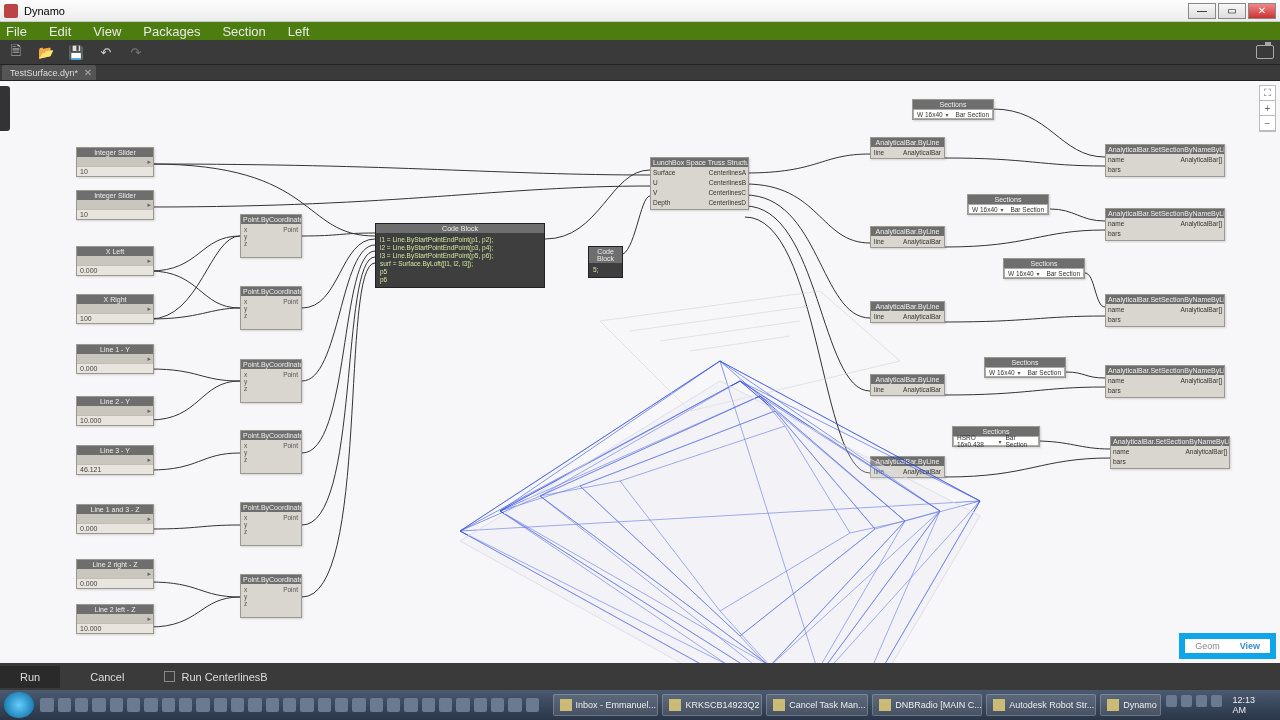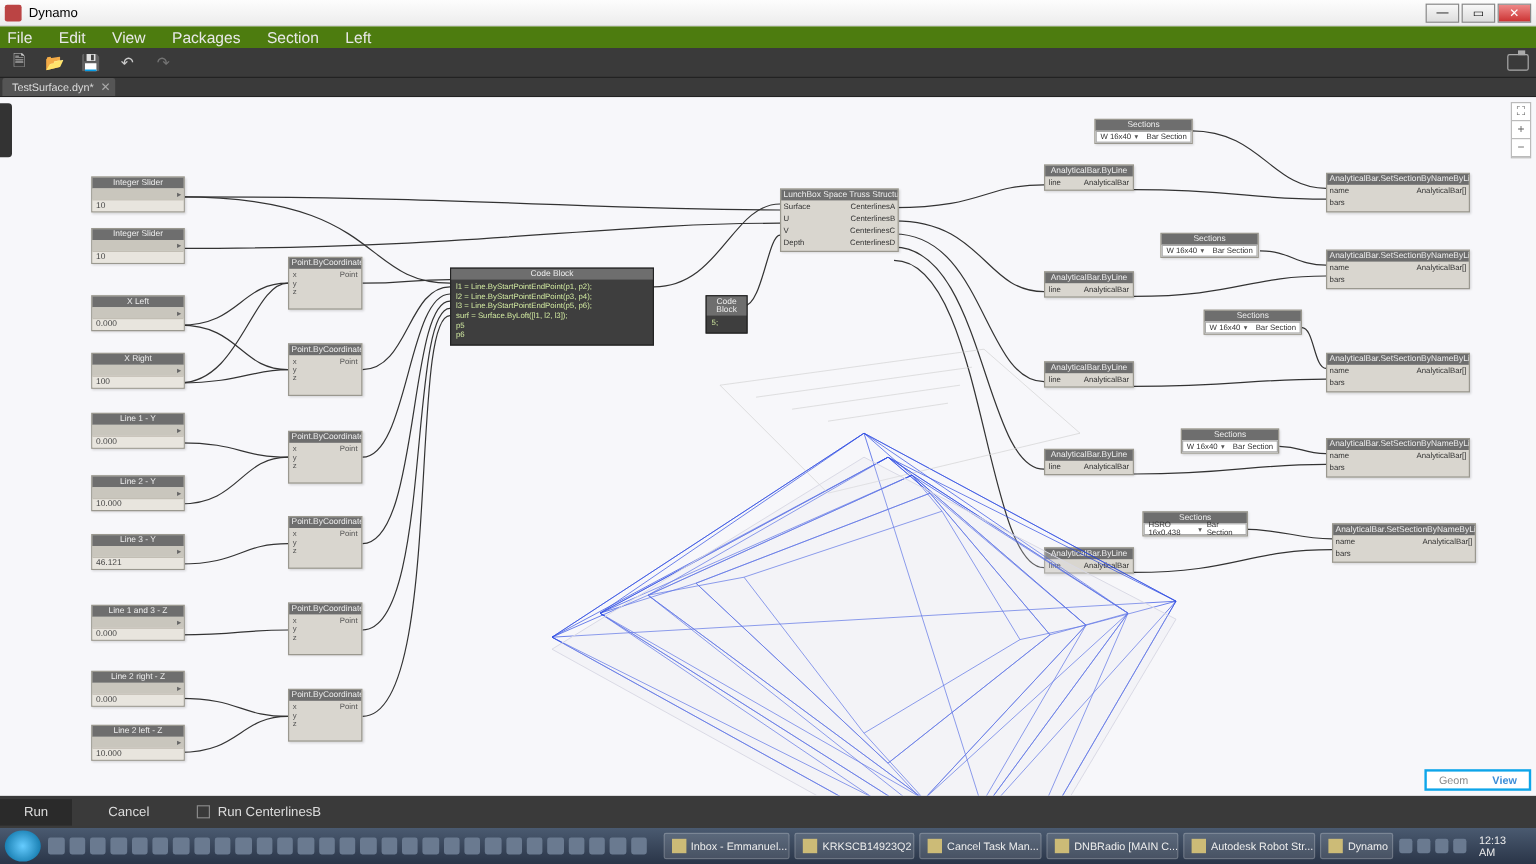--- a/index.html
+++ b/index.html
@@ -47,37 +47,37 @@
 .codeblock pre { padding:3px 4px; line-height:8px; white-space:pre; color:#d0e8a0; }
 
 .dropdown { height:10px; background:#fff; border:1px solid #aaa; font-size:6.5px; padding:0 3px; display:flex; align-items:center; justify-content:space-between; }
 .dropdown .dd-arrow { color:#555; font-size:6px; }
 
 
 .view-controls { position:absolute; right:4px; top:4px; display:flex; flex-direction:column; border:1px solid #bbb; background:#fff; }
 .view-controls div { width:15px; height:15px; border-bottom:1px solid #bbb; font-size:10px; display:flex; align-items:center; justify-content:center; color:#666; }
 
 
-.view-toggle { position:absolute; right:4px; bottom:4px; background:#fff; border:2px solid #0ea5e9; display:flex; font-size:9px; }
+.view-toggle { position:absolute; right:4px; bottom:4px; background:#fff; border:6px solid #0ea5e9; display:flex; font-size:9px; }
 .view-toggle div { padding:2px 10px; color:#888; }
 .view-toggle .active { color:#3b8dd8; font-weight:bold; }
 
 
 .footer { height:27px; background:#3a3a3a; display:flex; align-items:center; padding:0 10px; }
 .footer .btn { color:#ddd; font-size:11px; margin-right:40px; cursor:pointer; }
 .footer .btn.run { background:#2a2a2a; padding:5px 20px; margin-left:-10px; margin-right:30px; }
 .footer .chk { width:11px; height:11px; border:1px solid #888; margin-right:6px; display:inline-block; vertical-align:middle; }
 
 
 .taskbar { height:30px; background:linear-gradient(#4a5a70,#2a3548); display:flex; align-items:center; padding:0 4px; }
 .taskbar .start { width:32px; height:26px; border-radius:50%; background:radial-gradient(circle,#6cf,#069); margin-right:4px; }
 .taskbar .tb-icon { width:14px; height:14px; background:#6a7a90; margin:0 2px; border-radius:2px; }
 .taskbar .tb-task { height:22px; background:rgba(255,255,255,0.12); border:1px solid rgba(255,255,255,0.2); color:#eee; font-size:9px; padding:0 6px; margin:0 2px; display:flex; align-items:center; border-radius:2px; max-width:110px; overflow:hidden; white-space:nowrap; }
 .taskbar .tb-task .ticon { width:12px; height:12px; background:#cb7; margin-right:4px; flex-shrink:0; }
-.taskbar .tray { margin-left:auto; color:#eee; font-size:9px; display:flex; align-items:center; }
+.taskbar .tray { margin-left:auto; color:#eee; font-size:9px; display:flex; }
 .taskbar .tray .tb-icon { width:12px; height:12px; }
 
 
 .geom { position:absolute; left:440px; top:200px; width:560px; height:470px; pointer-events:none; }
 .geom svg { width:100%; height:100%; }
 
 
 .wires { position:absolute; left:0; top:0; width:100%; height:100%; pointer-events:none; }
 </style>
 </head>

